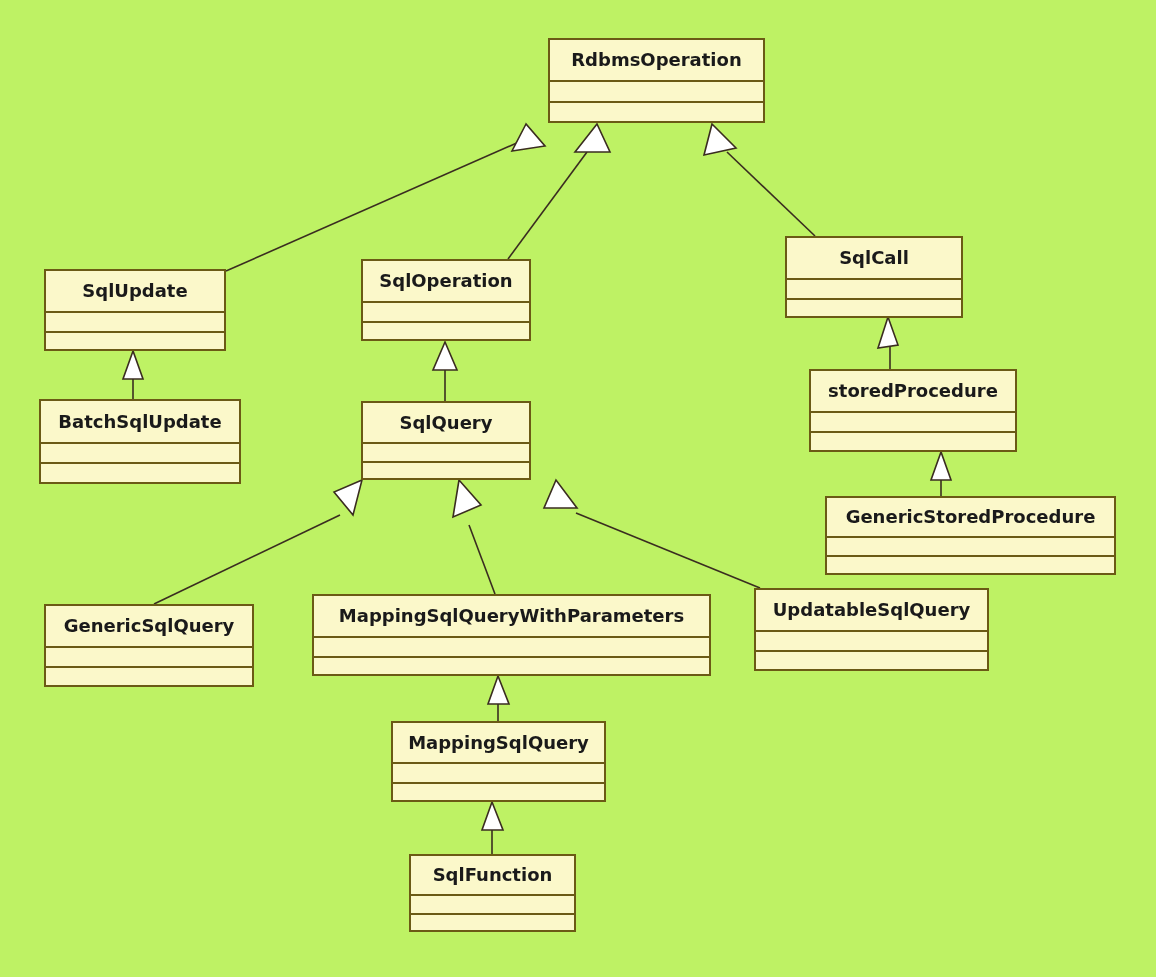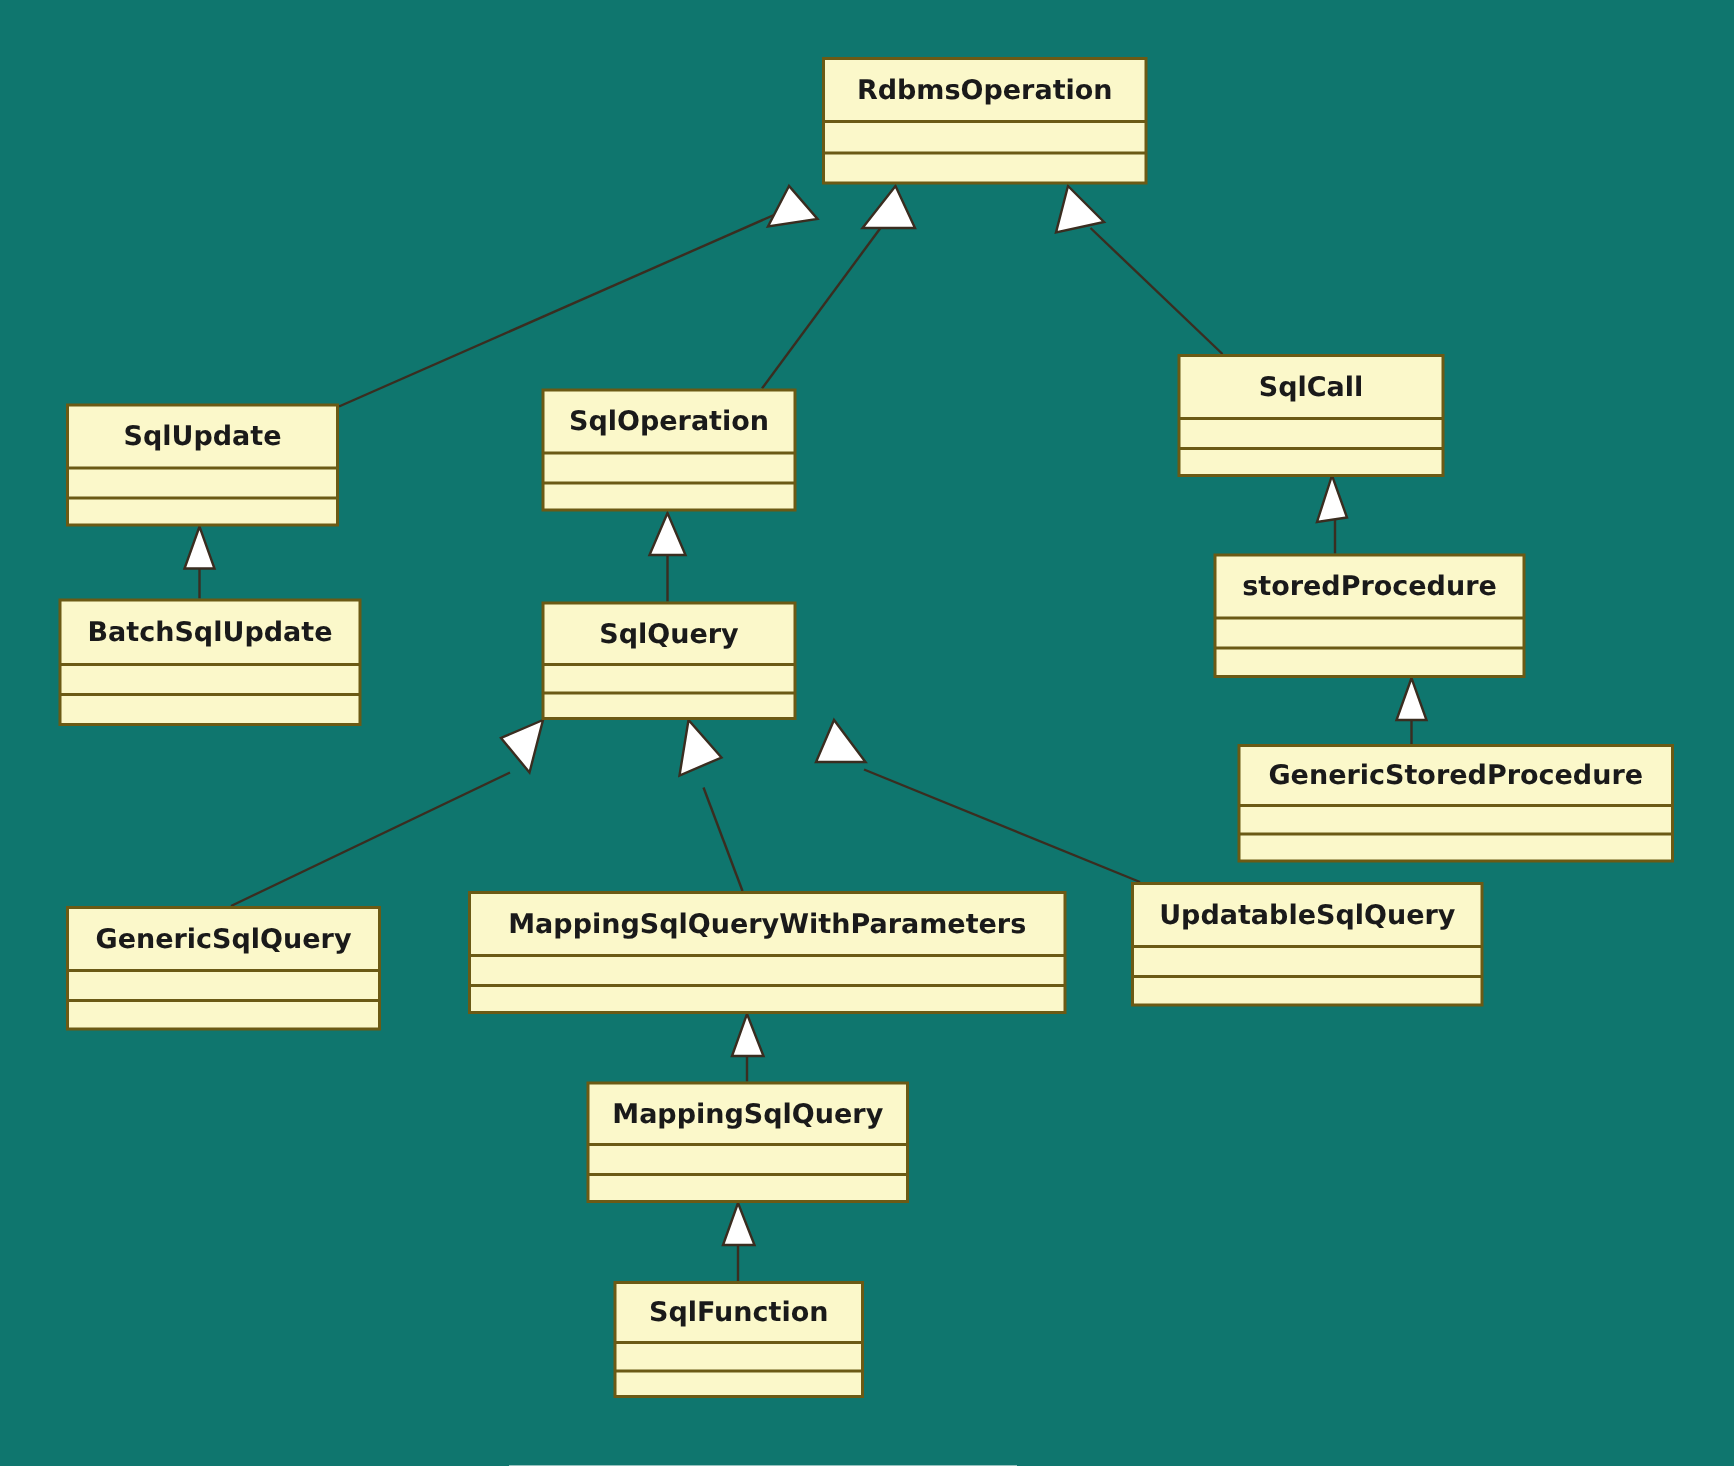--- a/index.html
+++ b/index.html
@@ -10,21 +10,21 @@
   body {
     width: 1156px;
     height: 977px;
     font-family: "DejaVu Sans", sans-serif;
     overflow: hidden;
   }
   #diagram-root {
     position: relative;
     width: 1156px;
     height: 977px;
-    background: #0f766e;
+    background: #bef264;
   }
   svg#uml-canvas {
     display: block;
     width: 1156px;
     height: 977px;
   }
   .cls-box-fill {
     fill: #fbf8ca;
   }
   .cls-box-outline {

